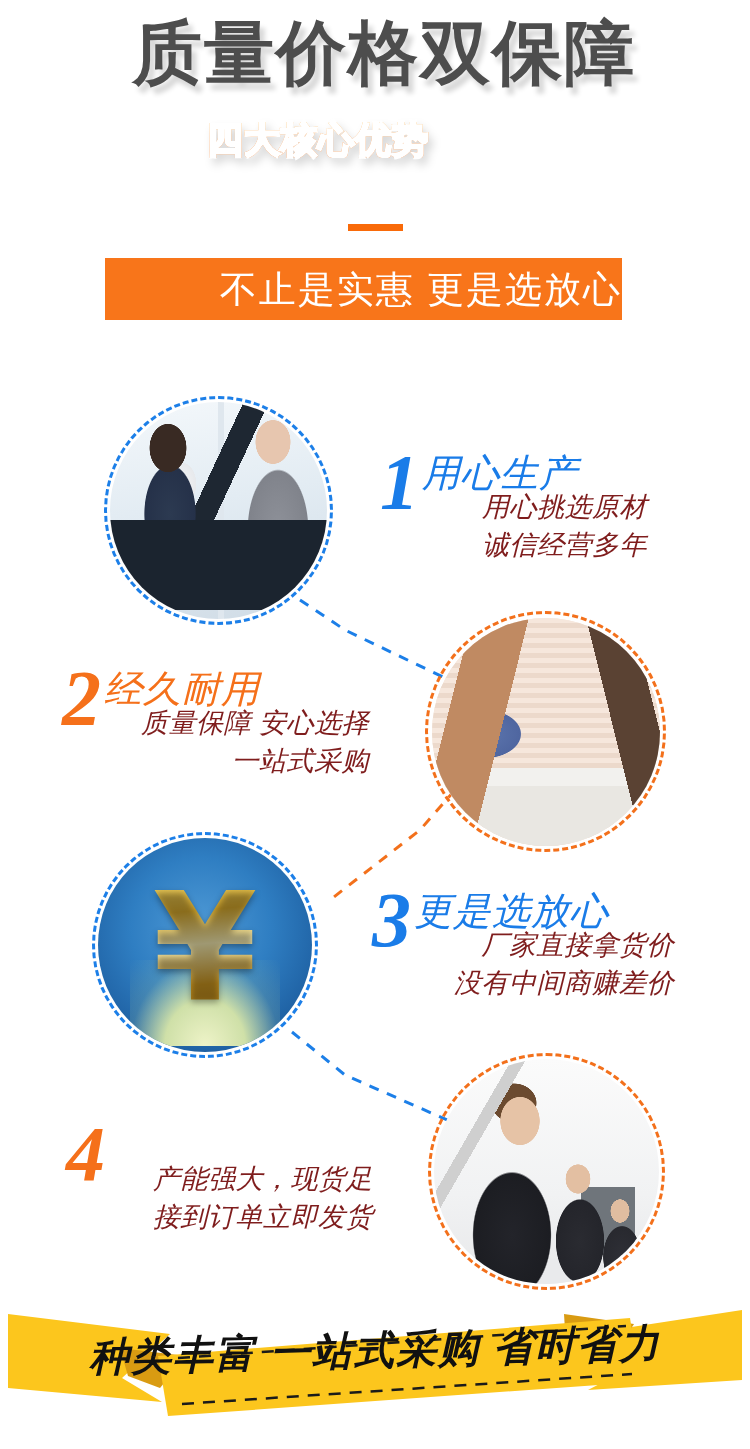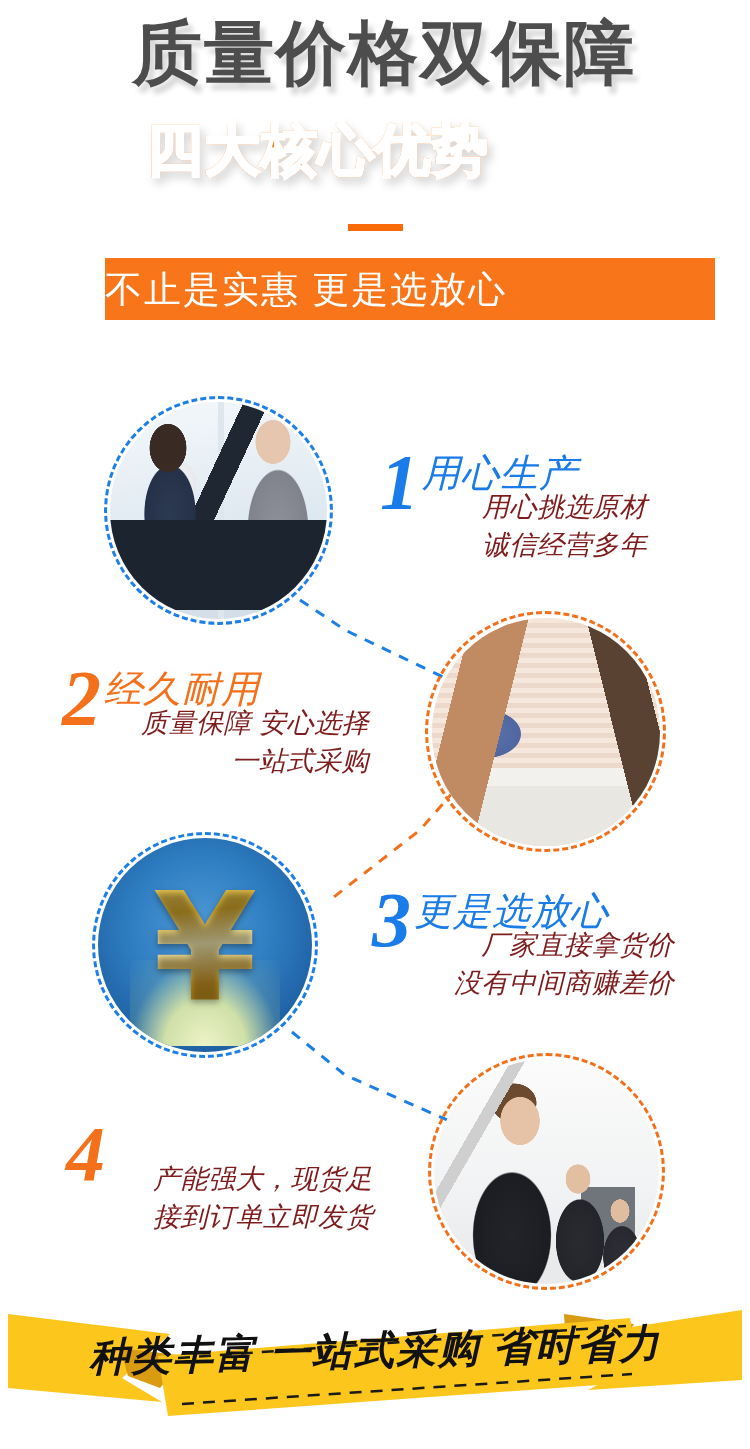--- a/index.html
+++ b/index.html
@@ -34,21 +34,21 @@
     paint-order: stroke fill;
     text-shadow: 5px 7px 5px rgba(0,0,0,0.16);
     padding-left: 9px;
   }
   .hero-sub {
     position: absolute;
     left: 0;
     top: 122px;
     width: 636px;
     text-align: center;
-    font-size: 56px;
+    font-size: 36px;
     line-height: 1;
     font-weight: bold;
     letter-spacing: 1px;
     background: linear-gradient(180deg, #FBB040 0%, #F97C18 45%, #F26B0F 100%);
     -webkit-background-clip: text;
     background-clip: text;
     color: transparent;
     -webkit-text-stroke: 3px #ffffff;
     paint-order: stroke fill;
     filter: drop-shadow(4px 6px 4px rgba(0,0,0,0.15));
@@ -58,26 +58,26 @@
     left: 348px;
     top: 224px;
     width: 55px;
     height: 7px;
     background: #F96A09;
   }
   .hero-banner {
     position: absolute;
     left: 105px;
     top: 258px;
-    width: 610px;
+    width: 517px;
     height: 62px;
     background: #F8751A;
     display: flex;
     align-items: center;
-    justify-content: flex-start;
+    justify-content: flex-end;
   }
   .hero-banner-text {
     color: #ffffff;
     font-size: 37px;
     font-weight: 500;
     letter-spacing: 2px;
     line-height: 1;
   }
 
   

